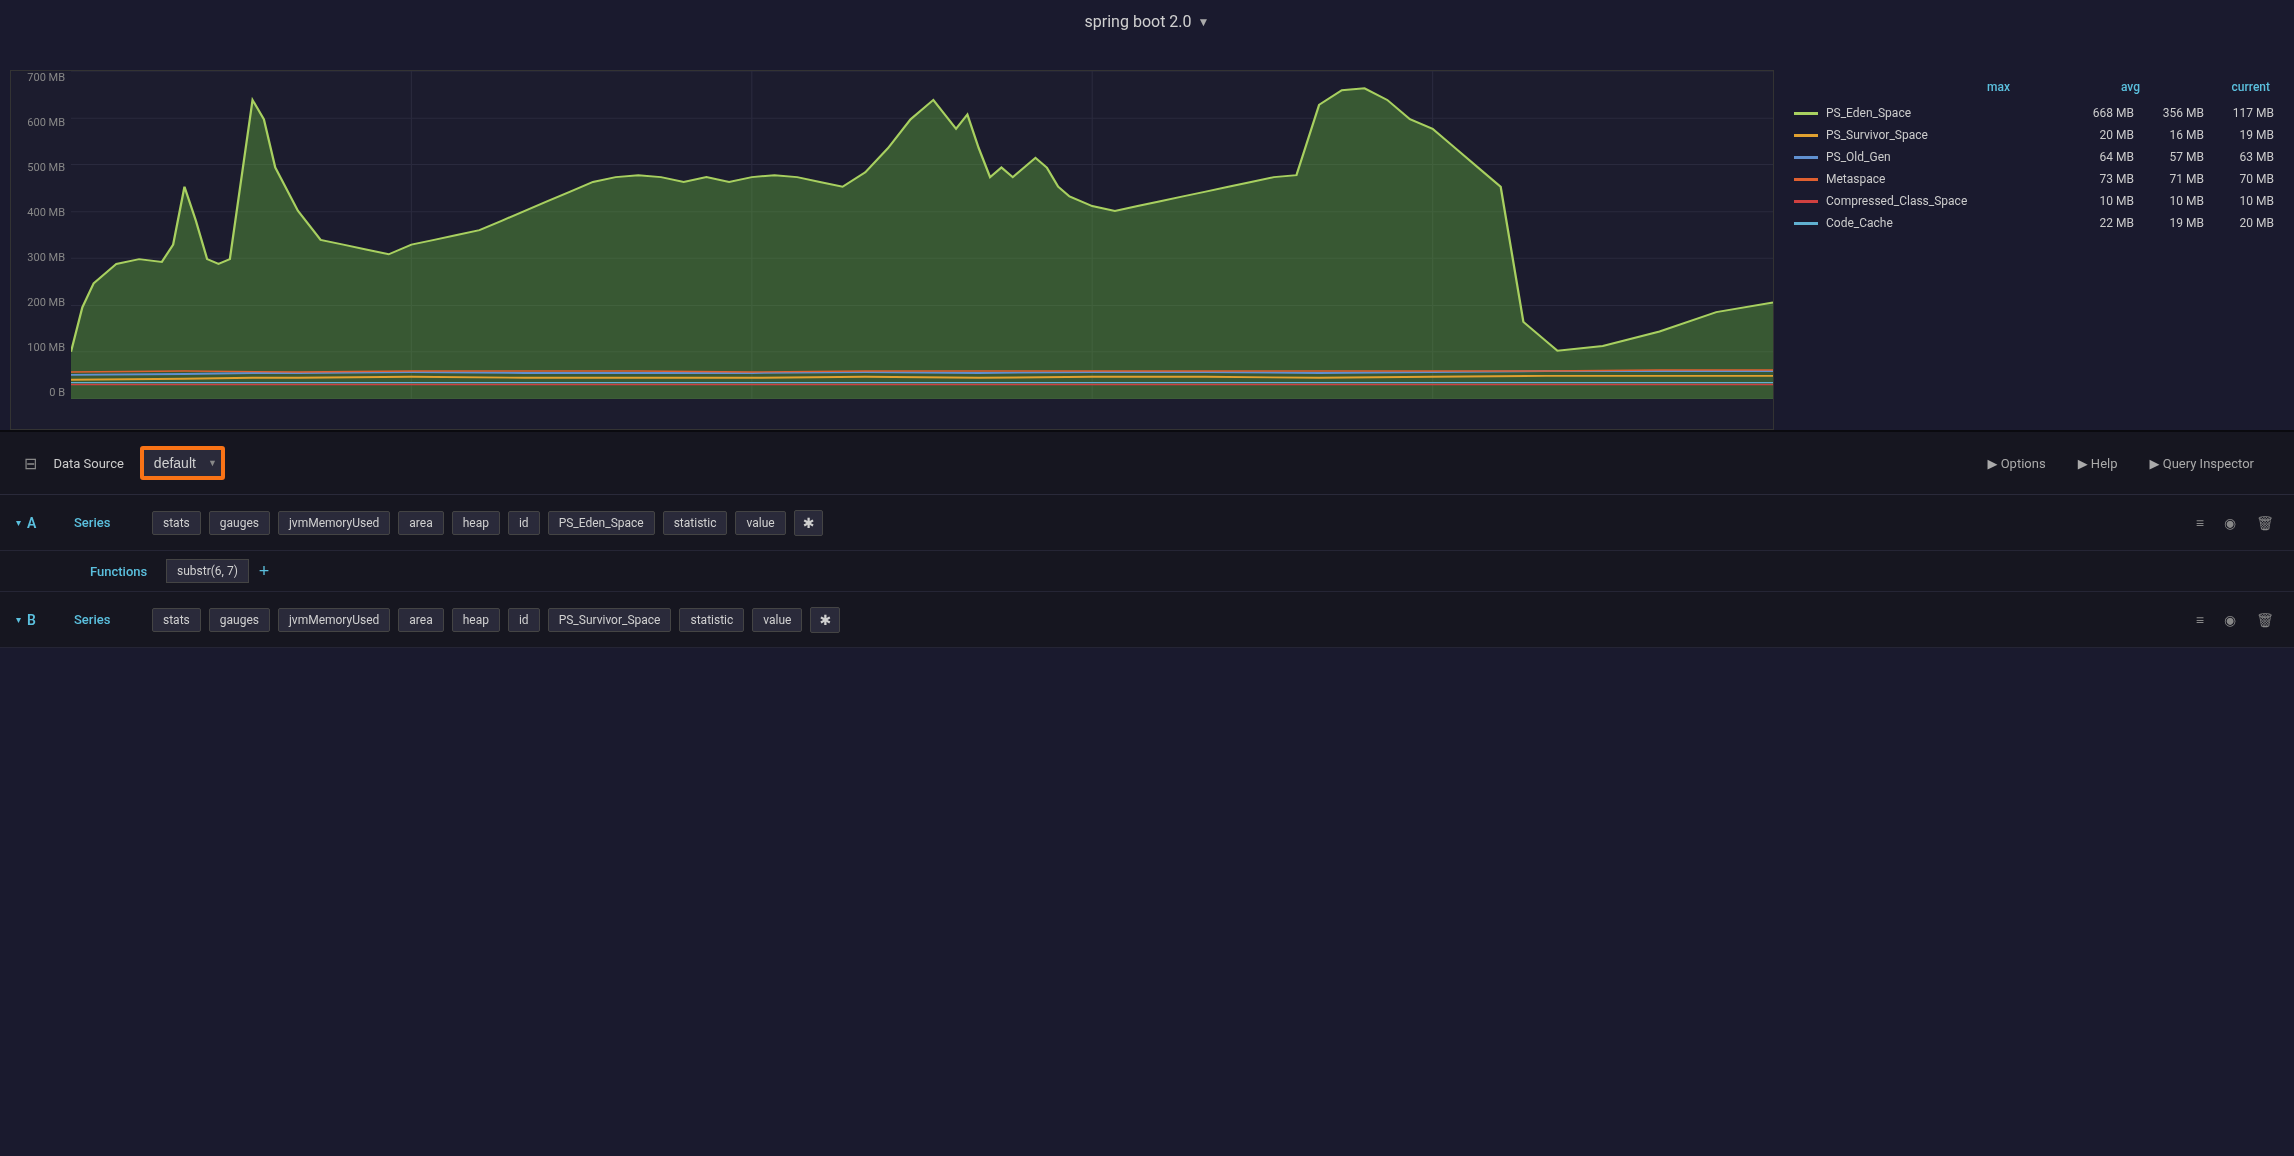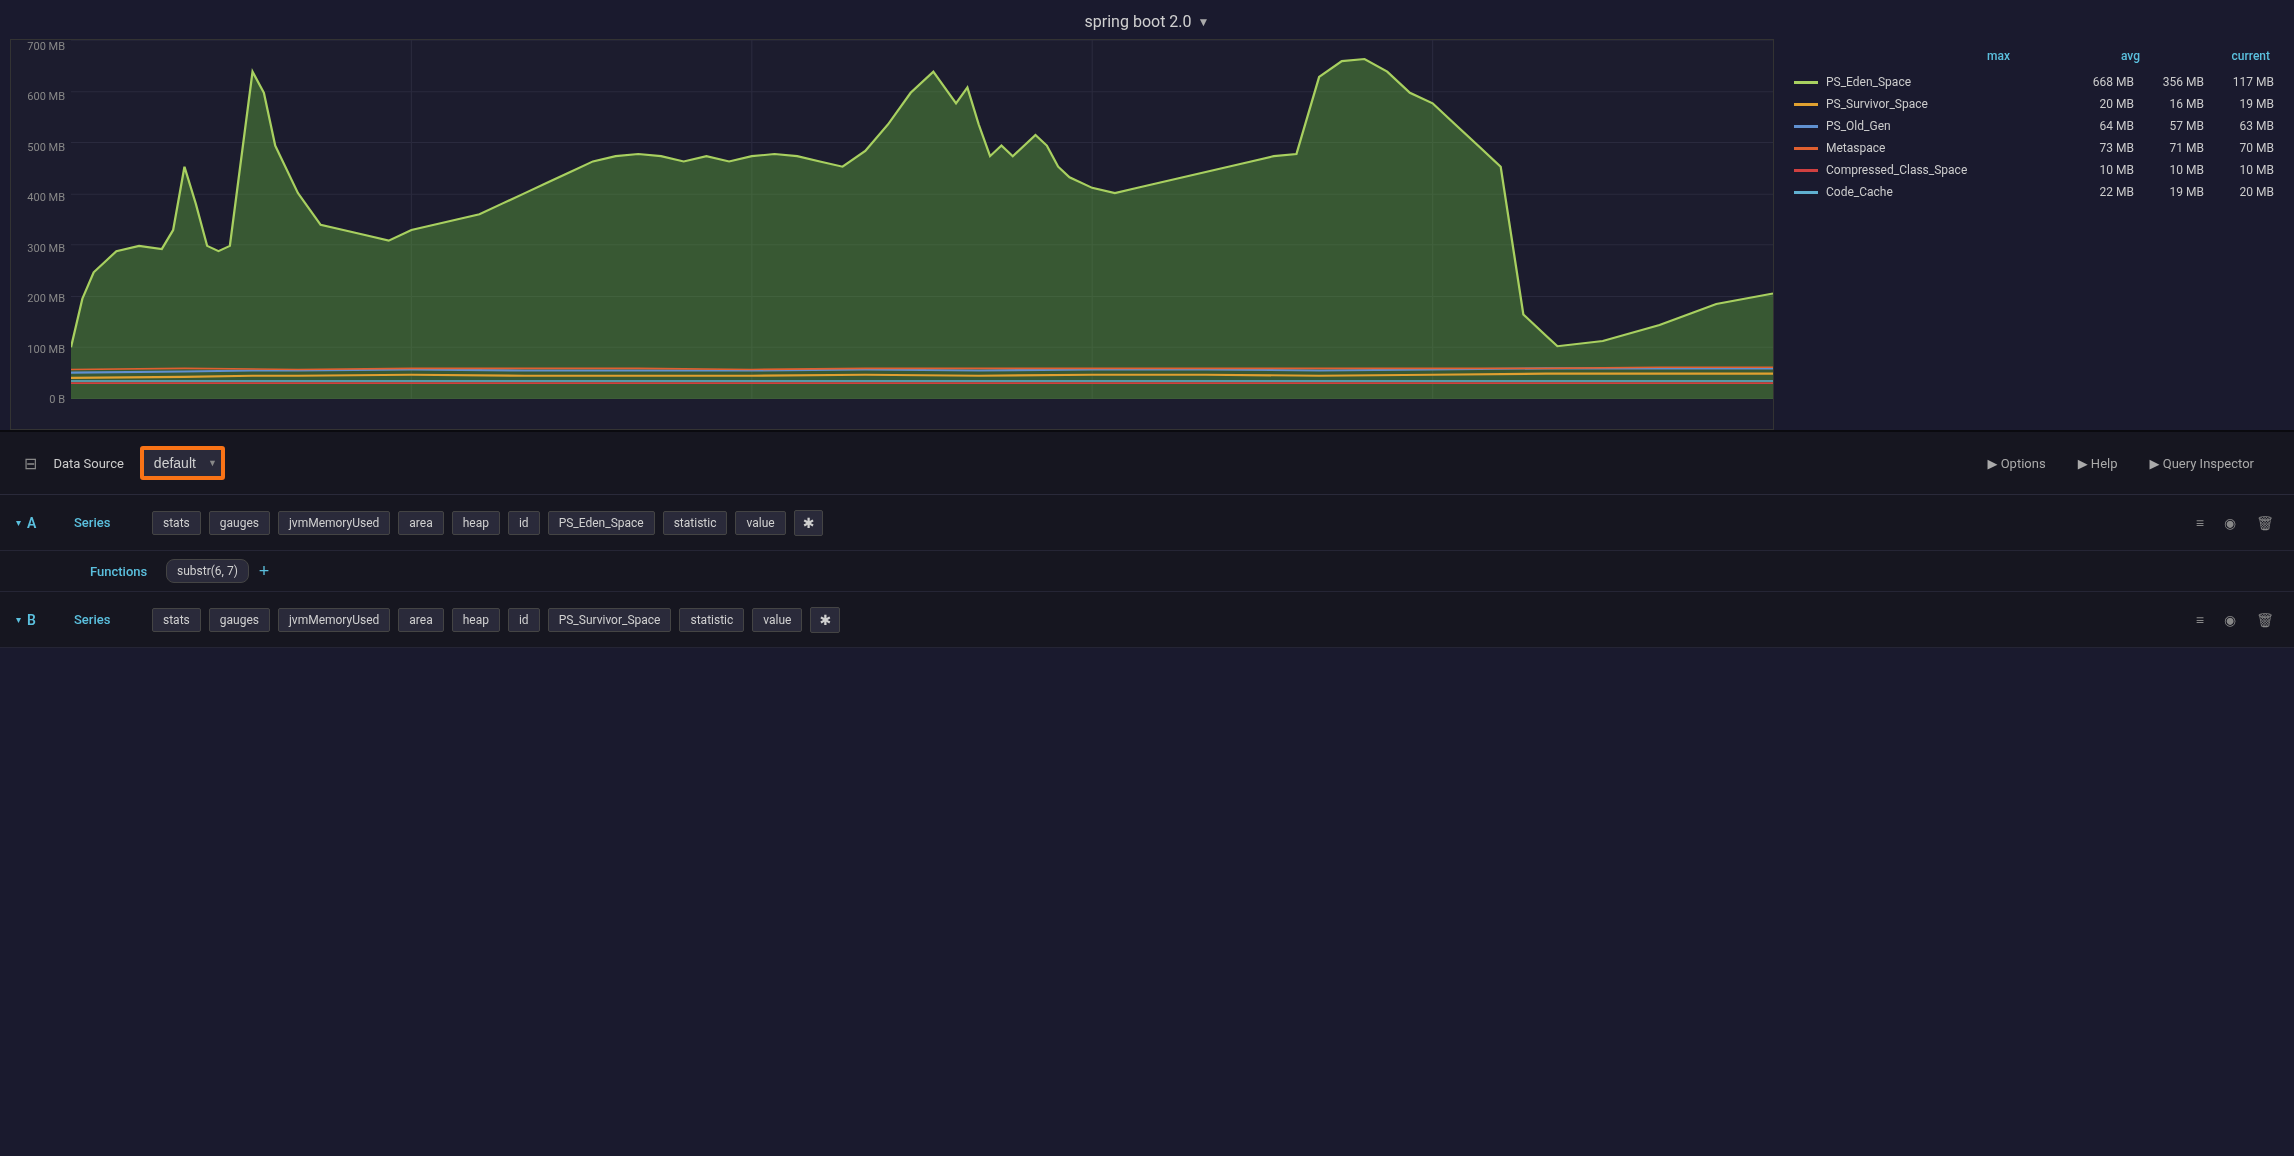--- a/index.html
+++ b/index.html
@@ -14,20 +14,21 @@
     }
 
     
     .chart-section {
       background: #1a1a2e;
       padding: 12px 0 0 0;
       position: relative;
       height: 430px;
       display: flex;
       flex-direction: column;
+      gap: 31px;
     }
 
     .chart-title-bar {
       display: flex;
       justify-content: center;
       align-items: center;
       margin-bottom: 8px;
     }
 
     .chart-title {
@@ -55,21 +56,21 @@
       position: relative;
       background: #1c1c2e;
       border: 1px solid #333;
       min-height: 340px;
     }
 
     .y-axis-labels {
       position: absolute;
       left: 0;
       top: 0;
-      bottom: 23px;
+      bottom: 30px;
       width: 60px;
       display: flex;
       flex-direction: column;
       justify-content: space-between;
       align-items: flex-end;
       padding-right: 6px;
       color: #888;
       font-size: 11px;
     }
 
@@ -350,21 +351,21 @@
       font-weight: 500;
       width: 70px;
       flex-shrink: 0;
     }
 
     .func-pill {
       background: #2a2a3a;
       border: 1px solid #444;
       color: #d0d0d0;
       padding: 4px 10px;
-      border-radius: 8px;
+      border-radius: 0;
       font-size: 12px;
       cursor: pointer;
     }
 
     .add-func-btn {
       background: none;
       border: none;
       color: #5bc0de;
       font-size: 18px;
       cursor: pointer;

